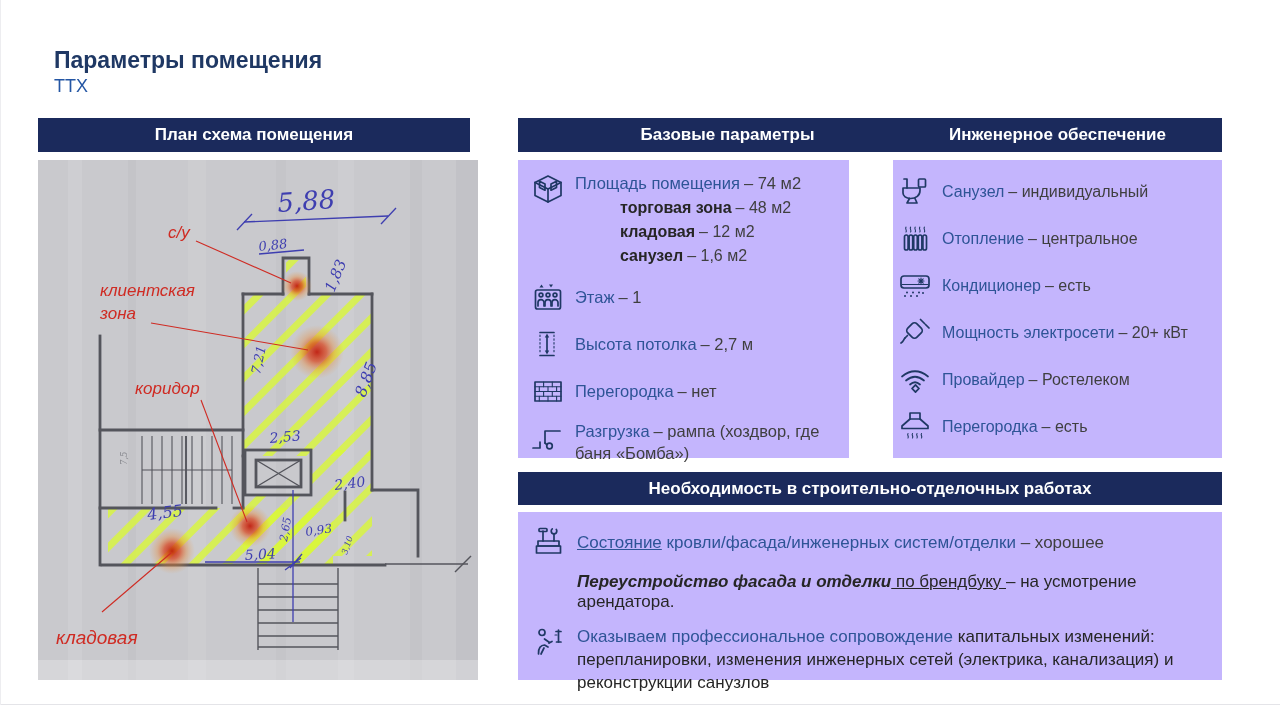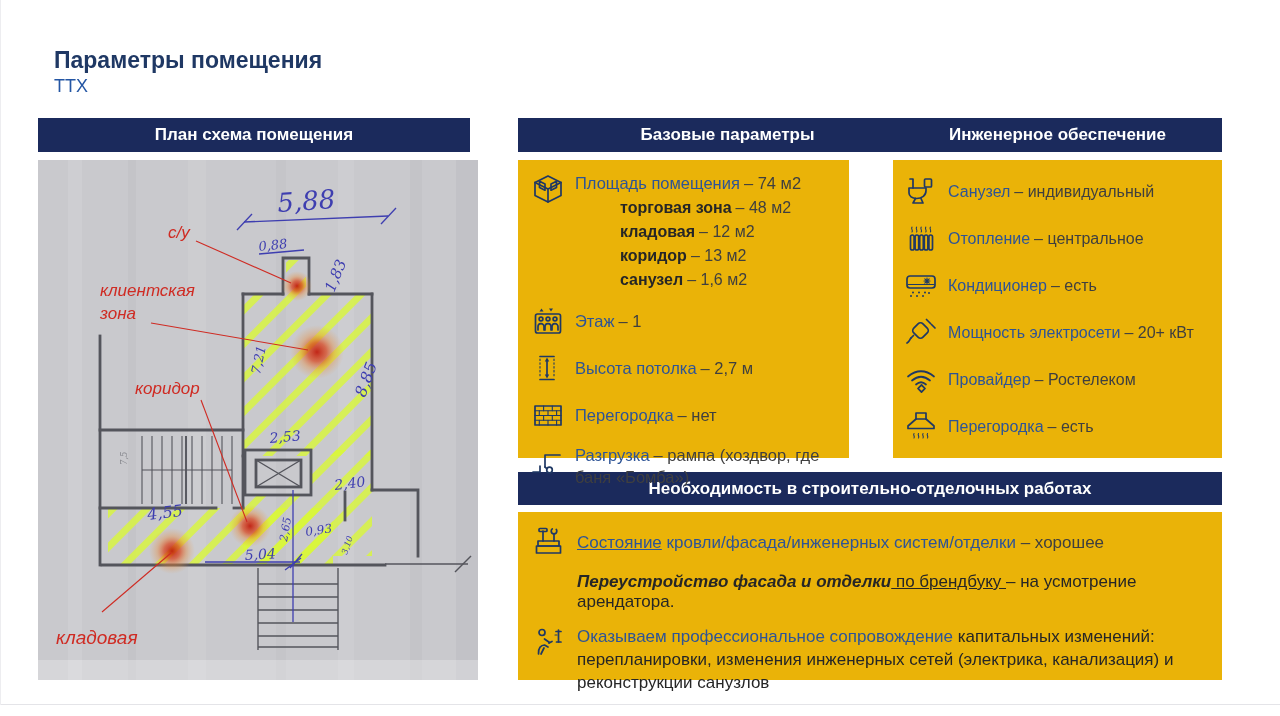--- a/index.html
+++ b/index.html
@@ -15,23 +15,23 @@
 
   .hdr{position:absolute;top:118px;height:34px;background:#1b2a5c;color:#ffffff;
        font-size:17px;font-weight:600;display:flex;align-items:center;justify-content:center;}
   #hdr-plan{left:38px;width:432px;}
   #hdr-base{left:518px;width:331px;padding-left:44px;}
   #hdr-eng{left:893px;width:329px;}
   #hdr-works{top:472px;left:518px;width:704px;height:33px;}
 
   .plan-wrap{position:absolute;left:38px;top:160px;width:440px;height:520px;}
 
-  .panel{position:absolute;background:#eab308;box-sizing:border-box;}
+  .panel{position:absolute;background:#c4b5fd;box-sizing:border-box;}
   #panel-base{left:518px;top:160px;width:331px;height:298px;padding:12px 10px 10px 12px;}
-  #panel-eng{left:893px;top:160px;width:329px;height:298px;padding:8px 6px 6px 10px;}
+  #panel-eng{left:893px;top:160px;width:329px;height:298px;padding:8px 6px 6px 4px;}
   #panel-works{left:518px;top:512px;width:704px;height:168px;padding:12px 14px 10px 14px;}
 
   .row{display:flex;align-items:center;gap:9px;}
   .row-top{align-items:flex-start;}
   .ic{flex:0 0 36px;width:36px;display:flex;justify-content:center;align-items:center;}
   .rowtext{font-size:16.5px;line-height:22px;}
   .lbl{color:#2e5496;}
   .val{color:#3f3f3f;margin-left:4px;}
   .sub{margin-left:45px;font-size:16px;line-height:24px;margin-top:2px;}
   .sublbl{font-weight:bold;color:#262626;}
@@ -193,21 +193,20 @@
         <path d="M18 17 V30"></path>
         <path d="M9.5 9.2 l5.5 2.8 v6.2 l-5.5 -2.8 z"></path>
         <path d="M26.5 9.2 l-5.5 2.8 v6.2 l5.5 -2.8 z"></path>
       </svg>
     </span>
     <div class="rowtext">
       <span class="lbl">Площадь помещения</span><span class="val">– 74 м2</span>
       <div class="sub">
         <div><span class="sublbl">торговая зона</span><span class="subval">– 48 м2</span></div>
         <div><span class="sublbl">кладовая</span><span class="subval">– 12 м2</span></div>
-        <div><span class="sublbl">коридор</span><span class="subval">– 13 м2</span></div>
         <div><span class="sublbl">санузел</span><span class="subval">– 1,6 м2</span></div>
       </div>
     </div>
   </div>
 
   <div class="row brow">
     <span class="ic">
       <svg class="icn" width="36" height="36" viewBox="0 0 36 36">
         <polygon class="f" points="9.5,8.5 13.5,8.5 11.5,5.5"></polygon>
         <polygon class="f" points="19,5.5 23,5.5 21,8.5"></polygon>

